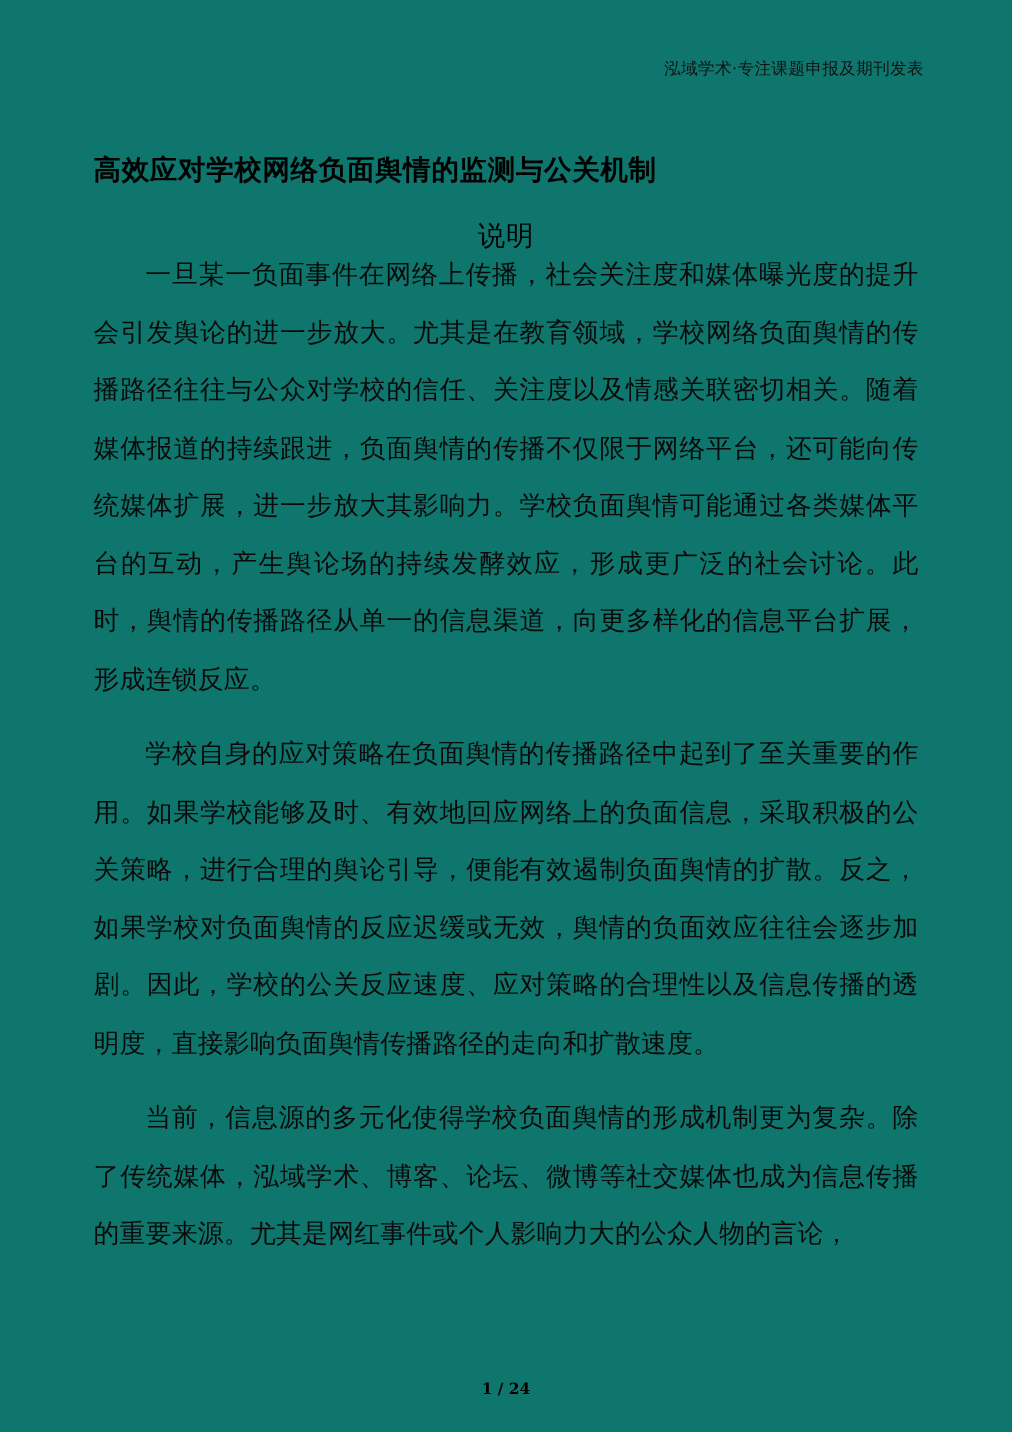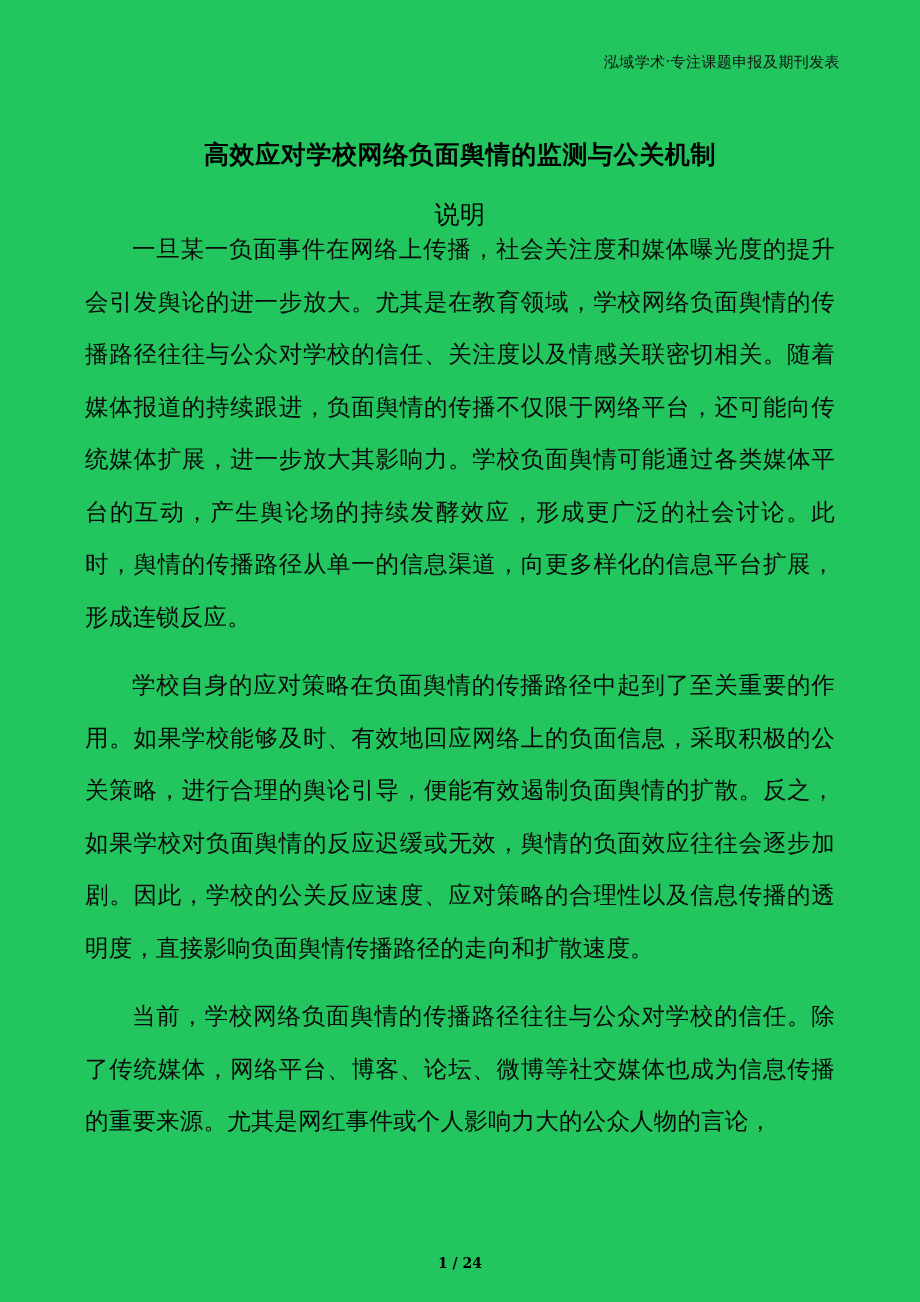--- a/index.html
+++ b/index.html
@@ -10,21 +10,21 @@
   body {
     font-family: "DejaVu Serif", "Liberation Serif", serif;
     color: #000000;
     -webkit-font-smoothing: antialiased;
   }
   .page {
     position: relative;
     width: 920px;
     height: 1302px;
     margin: 0 auto;
-    background: #22c55e;
+    background: #0f766e;
     overflow: hidden;
     box-sizing: border-box;
   }
 
   
   .page-header {
     position: absolute;
     top: 52px;
     left: 80px;
     right: 80px;
@@ -36,21 +36,21 @@
     color: #111111;
     white-space: nowrap;
   }
 
   
   .doc-title {
     position: absolute;
     top: 120px;
     left: 85px;
     right: 85px;
-    text-align: center;
+    text-align: left;
     font-family: "DejaVu Sans", "Liberation Sans", sans-serif;
     font-weight: bold;
     font-size: 25px;
     line-height: 36px;
     letter-spacing: 0.6px;
     color: #000000;
   }
   .doc-subtitle {
     position: absolute;
     top: 176px;
@@ -107,18 +107,18 @@
 
   <div class="page-header">泓域学术·专注课题申报及期刊发表</div>
 
   <h1 class="doc-title">高效应对学校网络负面舆情的监测与公关机制</h1>
 
   <h2 class="doc-subtitle">说明</h2>
 
   <div class="doc-body">
     <p class="para">一旦某一负面事件在网络上传播，社会关注度和媒体曝光度的提升会引发舆论的进一步放大。尤其是在教育领域，学校网络负面舆情的传播路径往往与公众对学校的信任、关注度以及情感关联密切相关。随着媒体报道的持续跟进，负面舆情的传播不仅限于网络平台，还可能向传统媒体扩展，进一步放大其影响力。学校负面舆情可能通过各类媒体平台的互动，产生舆论场的持续发酵效应，形成更广泛的社会讨论。此时，舆情的传播路径从单一的信息渠道，向更多样化的信息平台扩展，形成连锁反应。</p>
     <p class="para">学校自身的应对策略在负面舆情的传播路径中起到了至关重要的作用。如果学校能够及时、有效地回应网络上的负面信息，采取积极的公关策略，进行合理的舆论引导，便能有效遏制负面舆情的扩散。反之，如果学校对负面舆情的反应迟缓或无效，舆情的负面效应往往会逐步加剧。因此，学校的公关反应速度、应对策略的合理性以及信息传播的透明度，直接影响负面舆情传播路径的走向和扩散速度。</p>
-    <p class="para">当前，学校网络负面舆情的传播路径往往与公众对学校的信任。除了传统媒体，网络平台、博客、论坛、微博等社交媒体也成为信息传播的重要来源。尤其是网红事件或个人影响力大的公众人物的言论，</p>
+    <p class="para">当前，信息源的多元化使得学校负面舆情的形成机制更为复杂。除了传统媒体，泓域学术、博客、论坛、微博等社交媒体也成为信息传播的重要来源。尤其是网红事件或个人影响力大的公众人物的言论，</p>
   </div>
 
   <div class="page-footer">1 / 24</div>
 
 </div>
 
 </body></html>

